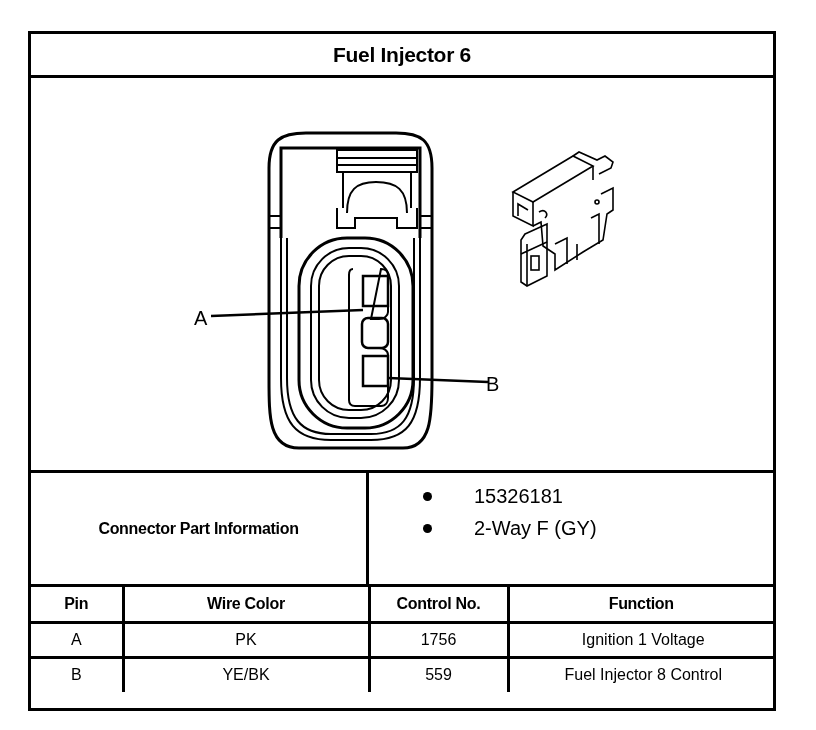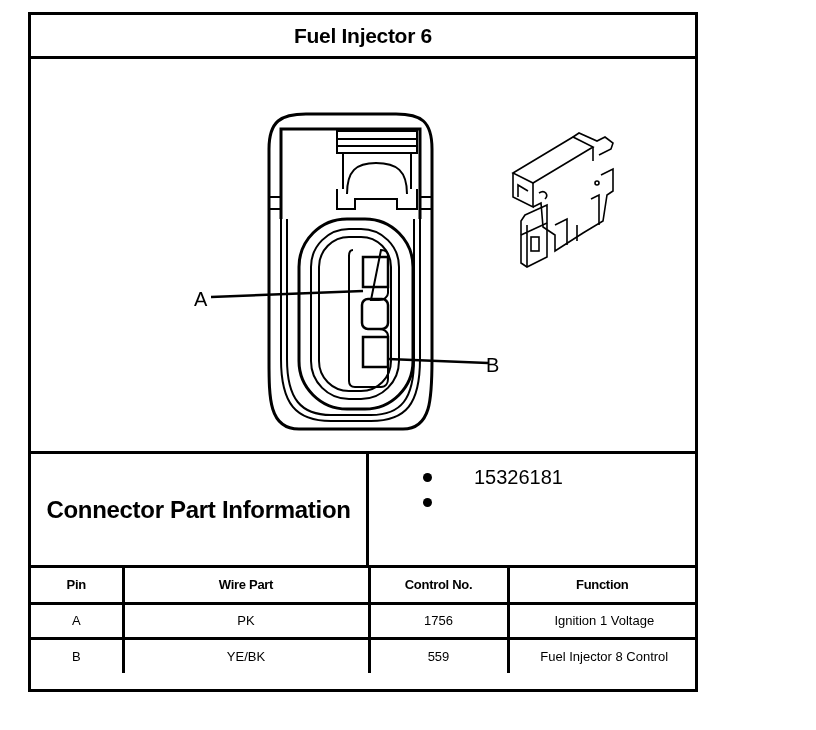--- a/index.html
+++ b/index.html
@@ -1,28 +1,28 @@
 <!DOCTYPE html>
 <html><head>
 <meta charset="utf-8">
 <style>
   html, body { margin:0; padding:0; background:#ffffff; }
   body { width:816px; height:730px; position:relative; font-family:"Liberation Sans", sans-serif; color:#000; overflow:hidden; }
-  .frame { position:absolute; left:28px; top:12px; width:670px; height:680px; border:3px solid #000; box-sizing:border-box; }
+  .frame { position:absolute; left:28px; top:31px; width:748px; height:680px; border:3px solid #000; box-sizing:border-box; }
   .title-row { position:absolute; left:0; top:0; width:100%; height:44px; border-bottom:3px solid #000; box-sizing:border-box; display:flex; align-items:center; justify-content:center; font-weight:bold; font-size:21px; letter-spacing:-0.3px; }
   .diagram { position:absolute; left:0; top:44px; width:100%; height:395px; border-bottom:3px solid #000; box-sizing:border-box; }
   .diagram svg { position:absolute; left:0; top:0; }
   .pin-label { position:absolute; font-size:20px; font-family:"Liberation Sans", sans-serif; }
   .part-row { position:absolute; left:0; top:439px; width:100%; height:114px; border-bottom:3px solid #000; box-sizing:border-box; }
-  .part-left { position:absolute; left:0; top:0; width:338px; height:100%; border-right:3px solid #000; box-sizing:border-box; display:flex; align-items:center; justify-content:center; font-weight:bold; font-size:24px; letter-spacing:-0.3px; }
+  .part-left { position:absolute; left:0; top:0; width:338px; height:100%; border-right:3px solid #000; box-sizing:border-box; display:flex; align-items:center; justify-content:center; font-weight:bold; font-size:16px; letter-spacing:-0.3px; }
   .part-right { position:absolute; left:338px; top:0; right:0; height:100%; }
   .bullet-item { position:absolute; left:54px; font-size:20px; display:flex; align-items:center; }
   .bullet-item .dot { width:9px; height:9px; border-radius:50%; background:#000; display:inline-block; margin-right:42px; }
   table.pins { position:absolute; left:0; top:553px; width:100%; border-collapse:collapse; table-layout:fixed; }
-  table.pins td, table.pins th { border:3px solid #000; height:35px; padding:0; font-size:13px; text-align:center; box-sizing:border-box; }
+  table.pins td, table.pins th { border:3px solid #000; height:35px; padding:0; font-size:16px; text-align:center; box-sizing:border-box; }
   table.pins tr:first-child th { border-top:none; }
   table.pins tr td:first-child, table.pins tr th:first-child { border-left:none; }
   table.pins tr td:last-child, table.pins tr th:last-child { border-right:none;text-align:center; }
   table.pins tr:last-child td { border-bottom:none; }
   table.pins th { font-weight:bold; letter-spacing:-0.3px; }
   table.pins td.func { text-align:left; padding-left:4px; white-space:nowrap; }
 </style>
 </head>
 <body>
 
@@ -86,35 +86,36 @@
 
   <div class="part-row">
     <div class="part-left">Connector Part Information</div>
     <div class="part-right">
       <div class="bullet-item" style="top:12px;text-align:center;">
         <span class="dot"></span>
         <span>15326181</span>
       </div>
       <div class="bullet-item" style="top:44px;">
         <span class="dot"></span>
+        <span>2-Way F (GY)</span>
       </div>
     </div>
   </div>
 
   <table class="pins">
     <colgroup>
       <col style="width:92px">
       <col style="width:246px">
       <col style="width:139px">
       <col>
     </colgroup>
     <tbody>
         <tr>
       <th>Pin</th>
-      <th>Wire Part</th>
+      <th>Wire Color</th>
       <th>Control No.</th>
       <th>Function</th>
     </tr>
     <tr>
       <td>A</td>
       <td>PK</td>
       <td>1756</td>
       <td class="func">Ignition 1 Voltage</td>
     </tr>
     <tr>

